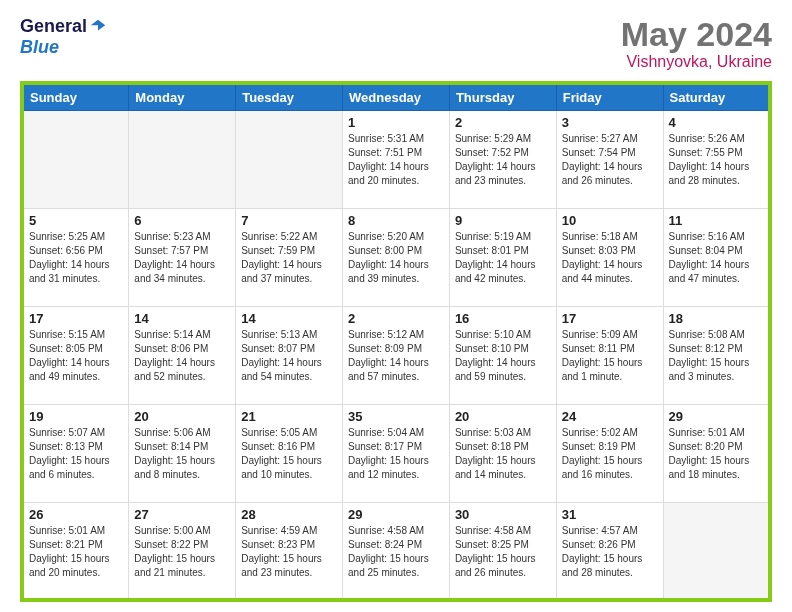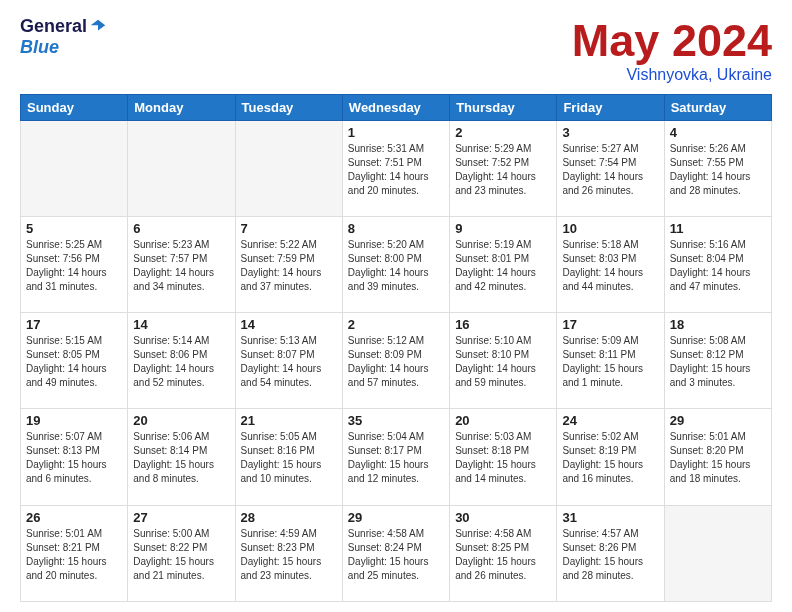--- a/index.html
+++ b/index.html
@@ -39,33 +39,33 @@
     .logo-blue { color: #2176c7; font-style: italic; }
     .logo-icon {
       width: 18px;
       height: 18px;
       margin-left: 2px;
     }
     .title-block {
       text-align: right;
     }
     .month-title {
-      font-size: 45px;
+      font-size: 34px;
       font-weight: bold;
-      color: #b91c1c;
+      color: #737373;
       line-height: 1.1;
     }
     .location-title {
       font-size: 16px;
-      color: #1d4ed8;
+      color: #be185d;
       text-align: right;
     }
     .calendar {
       flex: 1;
-      border: 1px solid #84cc16;
+      border: 4px solid #84cc16;
       border-collapse: collapse;
       width: 100%;
       table-layout: fixed;
     }
     .calendar th {
       background: #2176c7;
       color: #fff;
       text-align: left;
       padding: 5px 6px;
       font-size: 13px;
@@ -165,21 +165,21 @@
             <div class="day-info">Sunrise: 5:26 AM
 Sunset: 7:55 PM
 Daylight: 14 hours
 and 28 minutes.</div>
           </td>
         </tr>
         <tr class="week-row">
           <td>
             <span class="day-num">5</span>
             <div class="day-info">Sunrise: 5:25 AM
-Sunset: 7:56 PM
+Sunset: 6:56 PM
 Daylight: 14 hours
 and 31 minutes.</div>
           </td>
           <td>
             <span class="day-num">6</span>
             <div class="day-info">Sunrise: 5:23 AM
 Sunset: 7:57 PM
 Daylight: 14 hours
 and 34 minutes.</div>
           </td>

